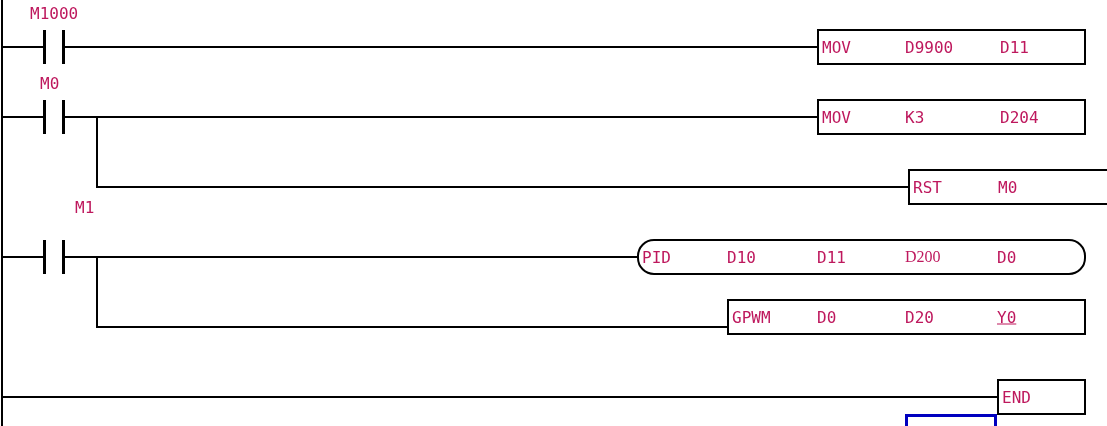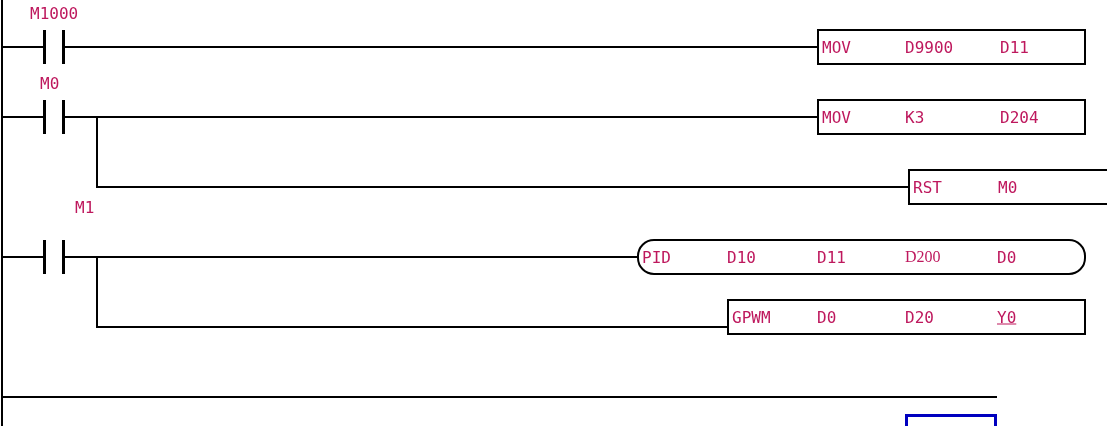--- a/index.html
+++ b/index.html
@@ -79,16 +79,19 @@
   <div class="vwire" style="left:96px;top:256px;height:72px;"></div>
   <div class="wire" style="left:97px;top:326px;width:630px;"></div>
   <div class="ibox" style="left:727px;top:299px;width:359px;">
     <span class="op">GPWM</span>
     <span class="opr" style="left:88px;">D0</span>
     <span class="opr" style="left:176px;">D20</span>
     <span class="opr" style="left:268px;text-decoration:underline;">Y0</span>
   </div>
 
   <div class="wire" style="left:2px;top:396px;width:995px;"></div>
+  <div class="ibox" style="left:997px;top:379px;width:89px;">
+    <span class="op">END</span>
+  </div>
 
   <div class="cursor" style="left:905px;top:414px;width:92px;height:40px;"></div>
 
 </div>
 
 </body></html>

